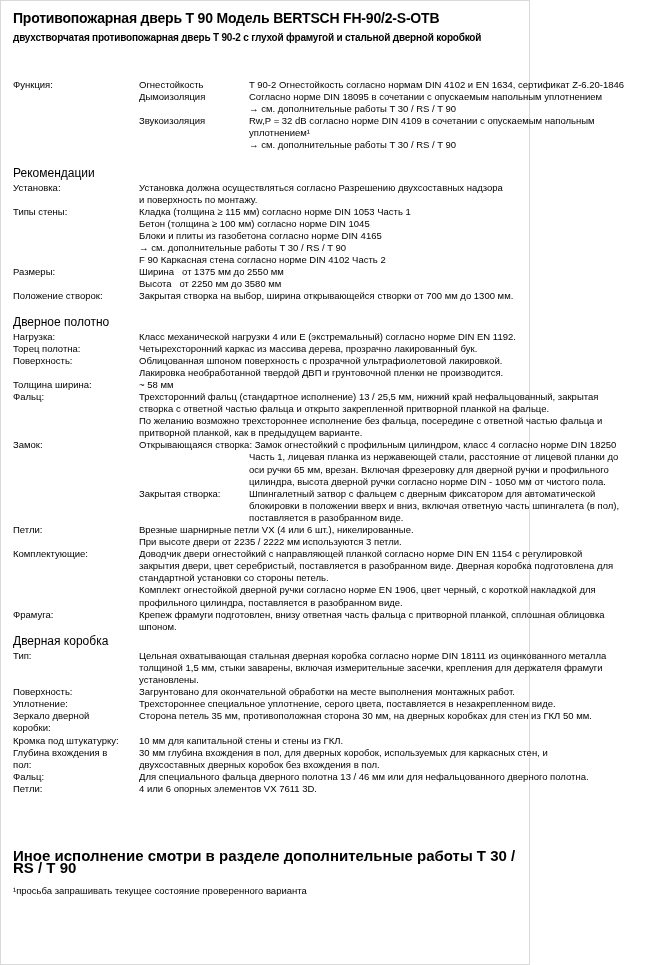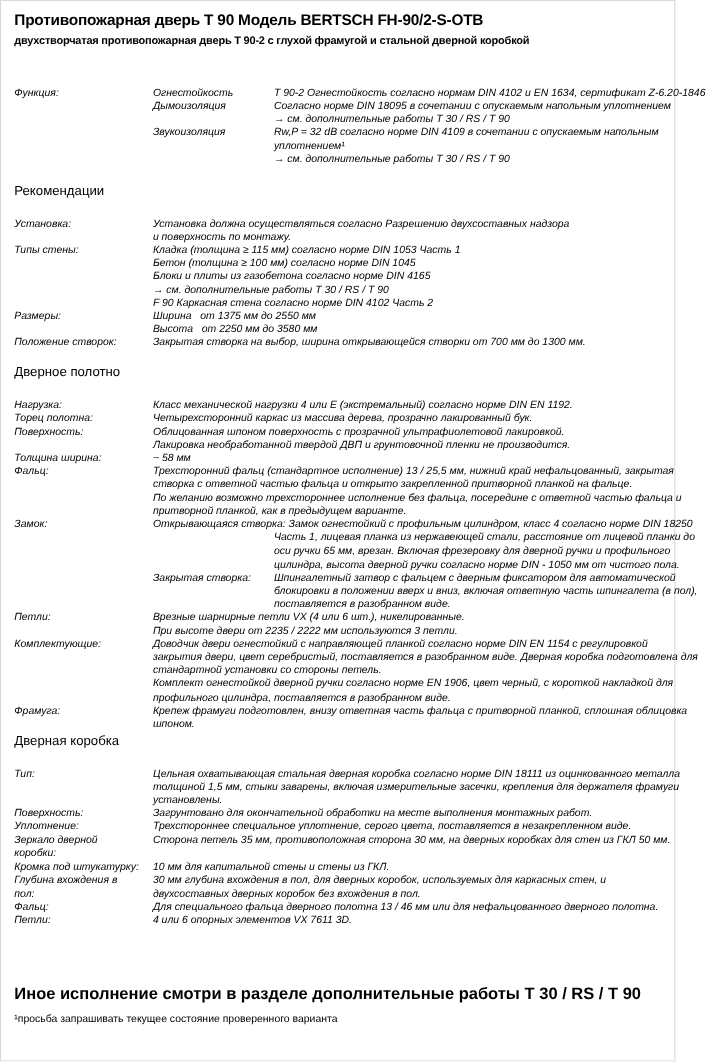--- a/index.html
+++ b/index.html
@@ -7,21 +7,21 @@
     padding: 0;
     width: 650px;
     height: 965px;
     overflow: hidden;
     background: #ffffff;
     color: #000000;
     font-family: "Liberation Sans", sans-serif;
   }
   .doc {
     box-sizing: border-box;
-    width: 614px;
+    width: 530px;
     height: 965px;
     padding: 9px 10px 0 12px;
     border: 1px solid #d9d9d9;
   }
   .title {
     font-size: 14px;
     font-weight: bold;
     line-height: 17px;
     letter-spacing: -0.2px;
   }
@@ -34,21 +34,21 @@
   }
   .sec-h {
     font-size: 12px;
     line-height: 13px;
     font-weight: normal;
   }
   .sec.s0 { margin-top: 34px; }
   .sec.s1 { margin-top: 15px; }
   .sec.s2 { margin-top: 13px; }
   .sec.s3 { margin-top: 2px; }
-  .rows { margin-top: 18px; font-style: italic; }
+  .rows { margin-top: 2px; }
   .row {
     display: flex;
     font-size: 9.5px;
     line-height: 12.1px;
   }
   .lbl {
     flex: 0 0 126px;
     width: 126px;
     white-space: pre-line;
   }

